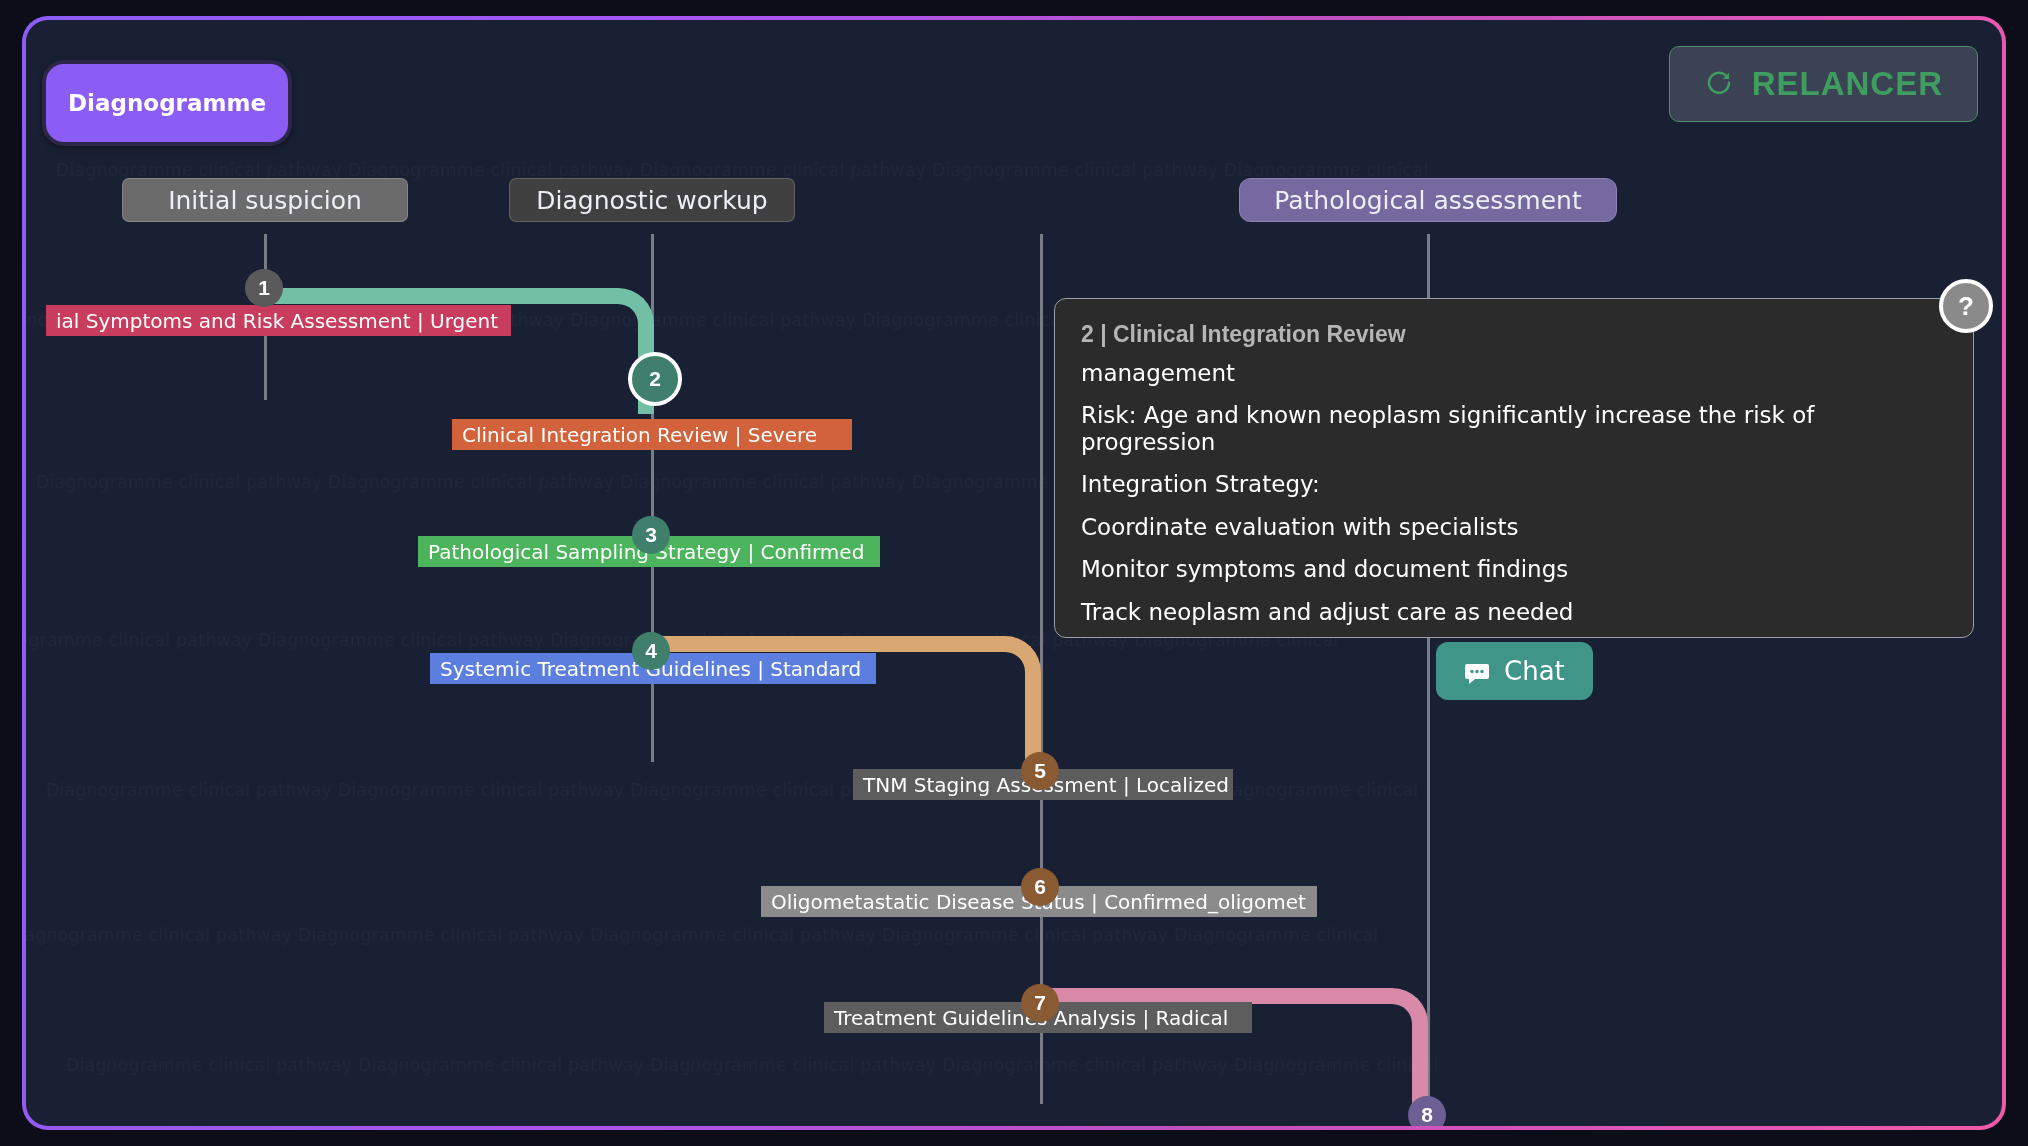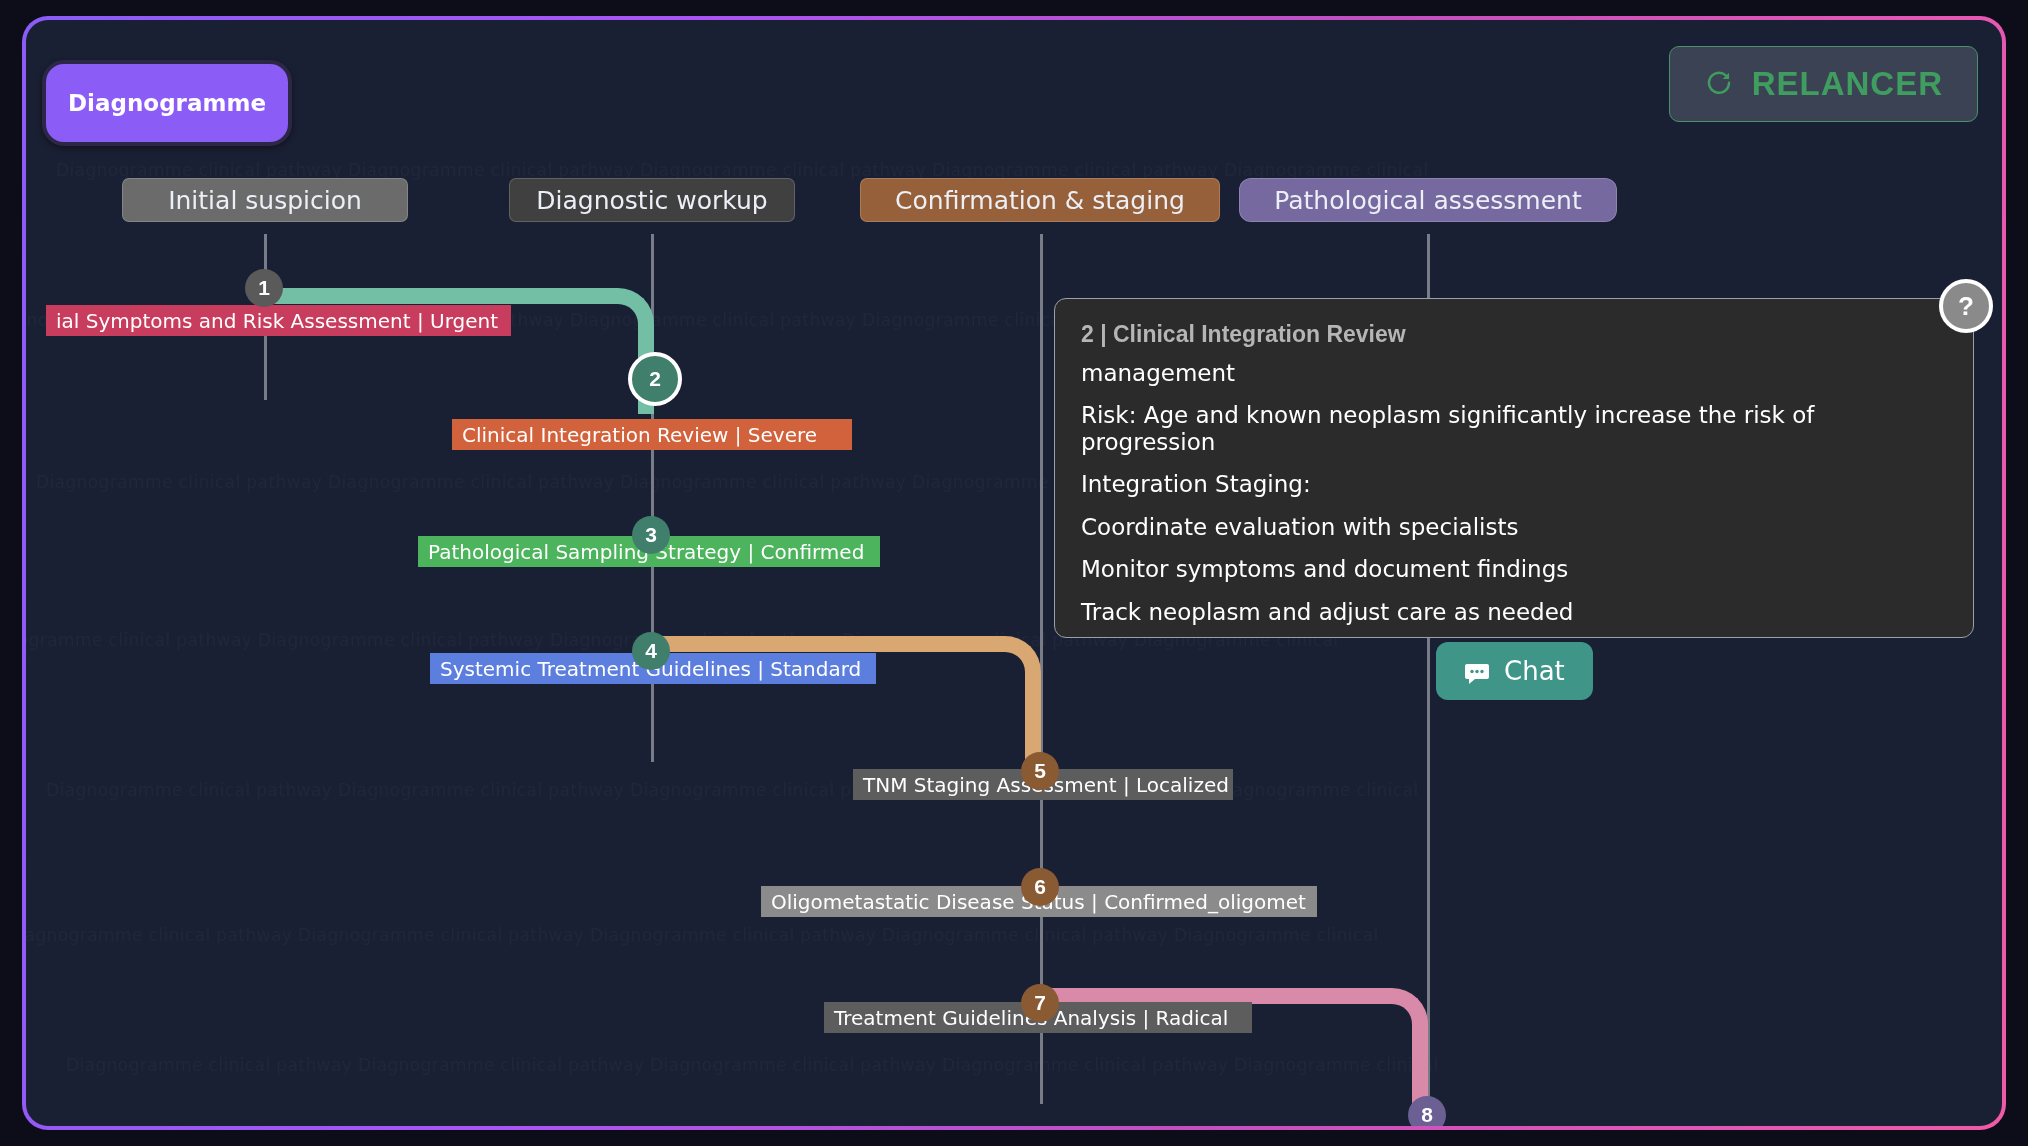--- a/index.html
+++ b/index.html
@@ -164,23 +164,20 @@
       </span>
       <span class="lbl">RELANCER</span>
     </div>
 
     <div class="lane-head" style="left:96px;top:158px;width:286px;background:#6b6b6b;">
       <span>Initial suspicion</span>
     </div>
     <div class="lane-head" style="left:483px;top:158px;width:286px;background:#404040;">
       <span>Diagnostic workup</span>
     </div>
-    <div class="lane-head" style="left:834px;top:158px;width:360px;background:#96603a;">
-      <span>Confirmation &amp; staging</span>
-    </div>
     <div class="lane-head" style="left:1213px;top:158px;width:378px;background:#7569a0;border-radius:12px;">
       <span>Pathological assessment</span>
     </div>
 
     <div class="lane-line" style="left:238px;top:214px;height:166px;"></div>
     <div class="lane-line" style="left:625px;top:214px;height:528px;"></div>
     <div class="lane-line" style="left:1014px;top:214px;height:870px;"></div>
     <div class="lane-line" style="left:1401px;top:214px;height:900px;"></div>
 
     <div class="conn" style="left:238px;top:268px;width:390px;height:126px;
@@ -248,21 +245,21 @@
       <span>8</span>
     </div>
 
     <div class="panel" style="left:1028px;top:278px;width:920px;height:340px;">
       <div class="help-btn">
         <span>?</span>
       </div>
       <div class="ph">2 | Clinical Integration Review</div>
       <div class="pline first">management</div>
       <div class="pline">Risk: Age and known neoplasm significantly increase the risk of progression</div>
-      <div class="pline">Integration Staging:</div>
+      <div class="pline">Integration Strategy:</div>
       <div class="pline">Coordinate evaluation with specialists</div>
       <div class="pline">Monitor symptoms and document findings</div>
       <div class="pline">Track neoplasm and adjust care as needed</div>
     </div>
 
     <div class="chat-btn" style="left:1410px;top:622px;">
       <span class="bubble">
         <svg width="26" height="22" viewBox="0 0 26 22">
           <path d="M3 1h20a2 2 0 0 1 2 2v11a2 2 0 0 1-2 2H11l-6 5v-5H3a2 2 0 0 1-2-2V3a2 2 0 0 1 2-2z" fill="#ffffff"></path>
           <circle cx="8" cy="8.5" r="1.7" fill="#3f9688"></circle>

